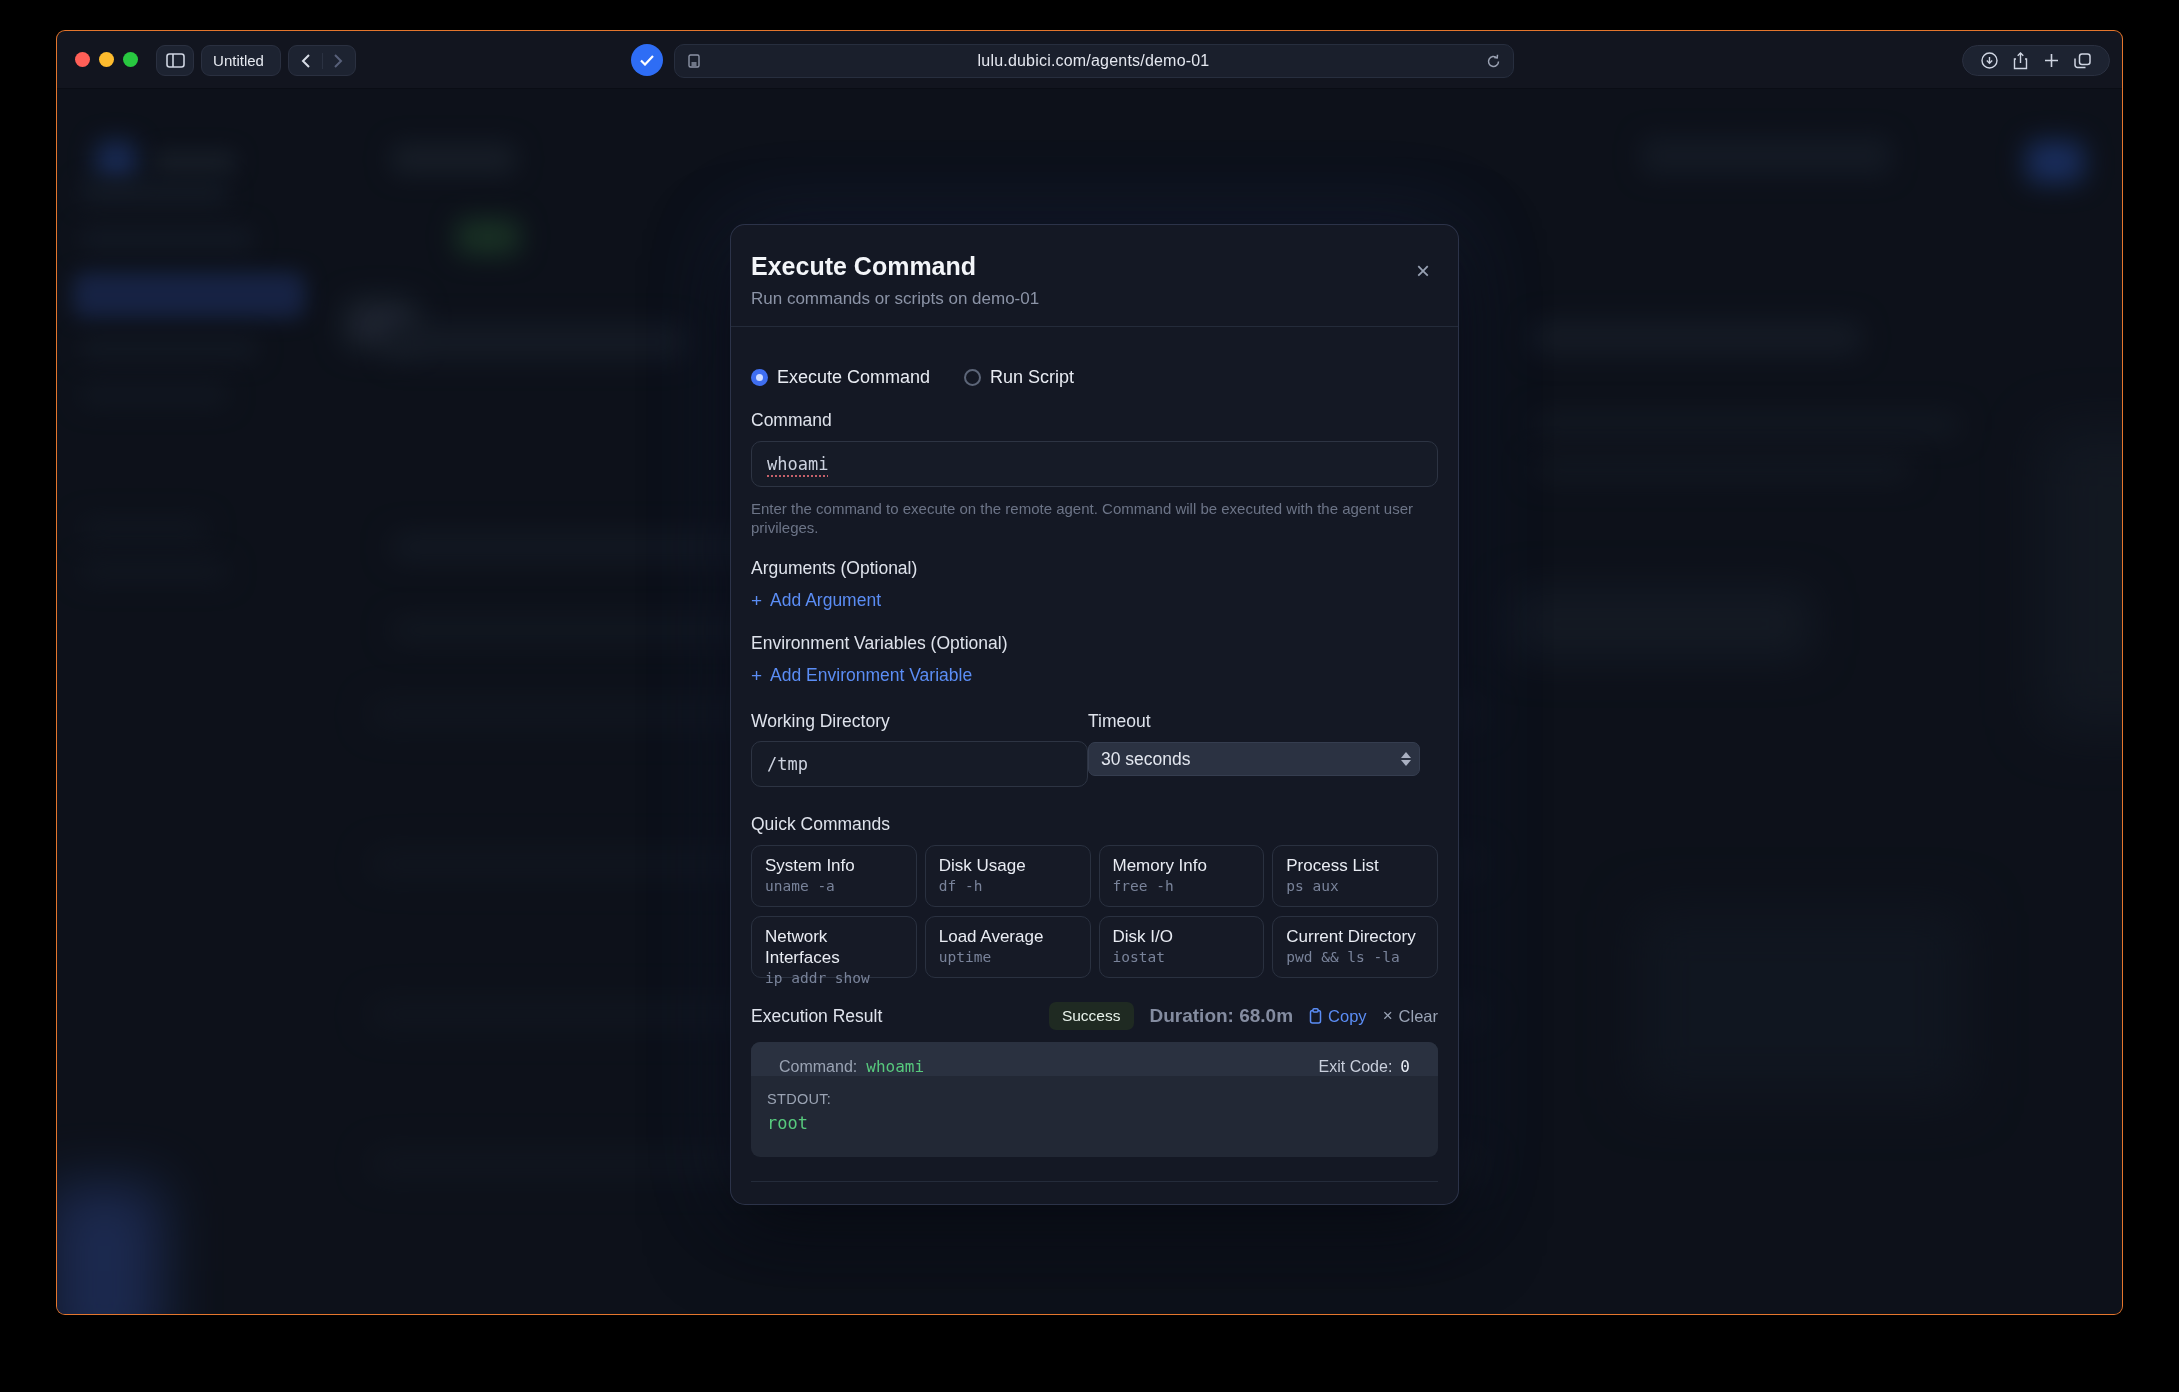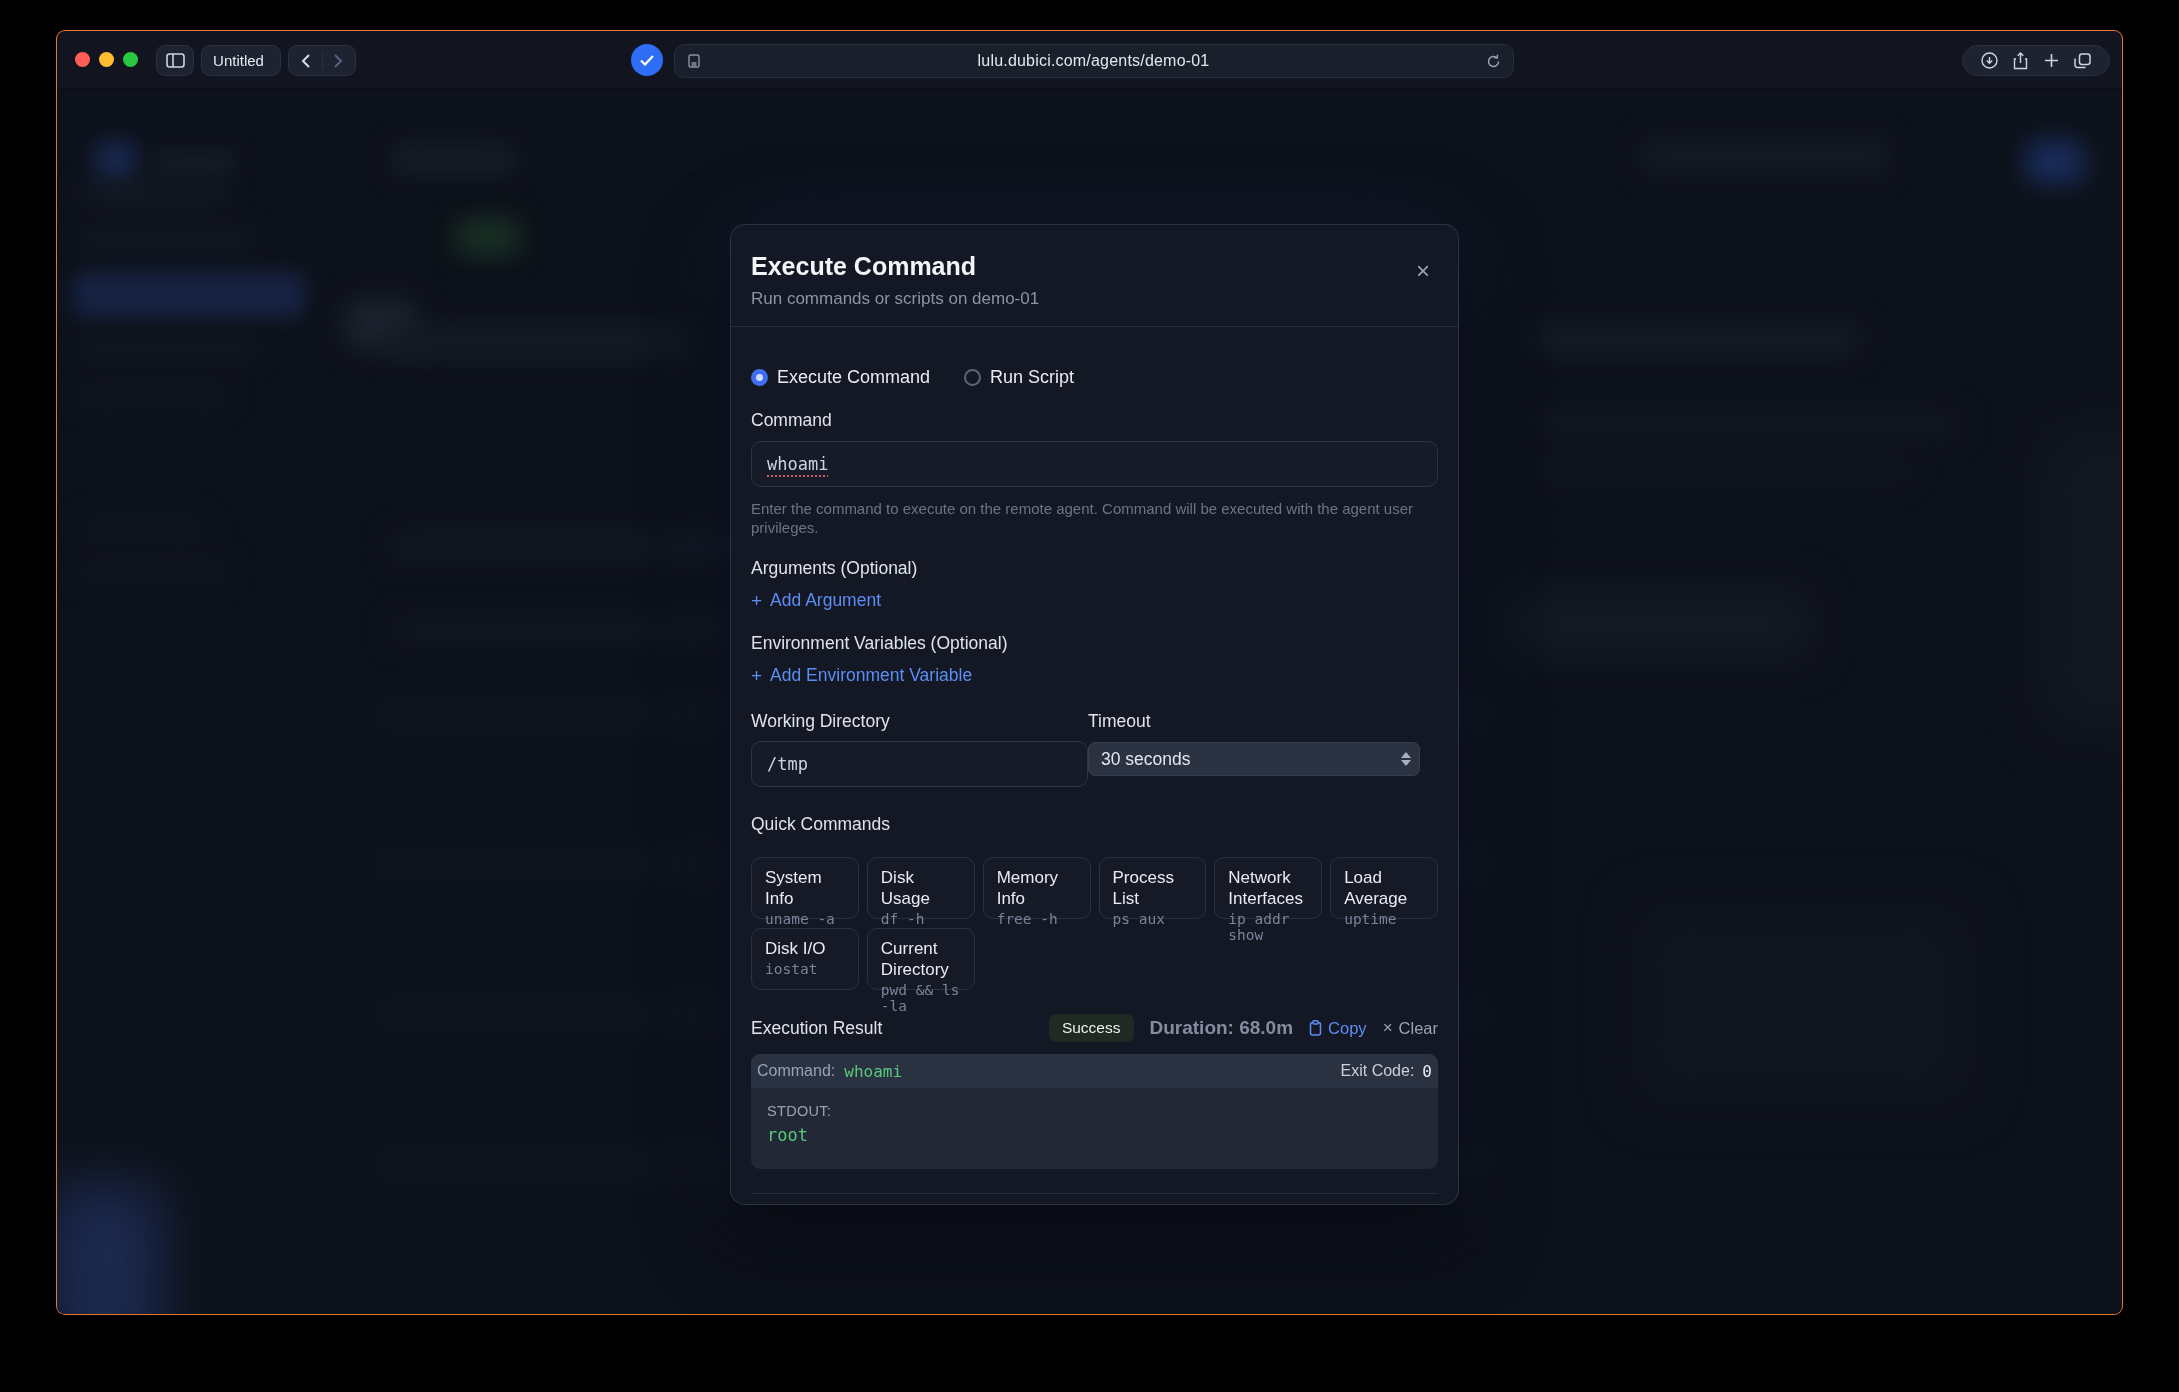--- a/index.html
+++ b/index.html
@@ -80,37 +80,37 @@
   .mac-select { margin-top:10px; width:100%; height:34px; background:#2b3242; border:1px solid #353d4f;
                 border-radius:7px; display:flex; align-items:center; padding:0 8px 0 12px;
                 font-size:17.5px; color:#e3e7ef; }
   .mac-select .sel-txt { flex:1; }
   .stepper { display:flex; flex-direction:column; gap:2px; align-items:center; }
   .tri-up { width:0; height:0; border-left:5px solid transparent; border-right:5px solid transparent;
             border-bottom:6px solid #aab1c2; }
   .tri-dn { width:0; height:0; border-left:5px solid transparent; border-right:5px solid transparent;
             border-top:6px solid #aab1c2; }
 
-  .qc-grid { margin-top:22px; display:grid; grid-template-columns:repeat(6,1fr); gap:9px 8px; }
+  .qc-grid { margin-top:10px; display:grid; grid-template-columns:repeat(4,1fr); gap:9px 8px; }
   .qc-card { height:62px; border:1px solid #2a3140; border-radius:10px; background:rgba(255,255,255,.012);
              padding:9px 13px; cursor:default; }
   .qc-title { font-size:17px; font-weight:500; color:#e9ecf3; line-height:21px; }
   .qc-cmd { margin-top:2px; font-family:"DejaVu Sans Mono", monospace; font-size:14.5px; color:#79839a; }
 
   .res-row { margin-top:24px; display:flex; align-items:center; }
   .res-label { font-size:17.5px; font-weight:500; color:#dfe3ec; flex:1; }
   .res-controls { display:flex; align-items:center; gap:16px; }
   .badge-success { background:#1f2a22; color:#e9f3ec; font-size:15.5px; padding:5px 13px; border-radius:7px; }
   .duration { font-size:19px; color:#848ca0;font-weight:bold; }
   .copy-link { display:flex; align-items:center; gap:6px; font-size:16.5px; color:#5b8df5; }
   .clear-link { display:flex; align-items:center; gap:6px; font-size:16.5px; color:#9aa3b5; }
   .clear-x { font-size:17px; }
 
   .res-box { margin-top:12px; background:#222835; border-radius:9px; overflow:hidden; }
-  .res-head { height:34px; background:#2a3140; display:flex; align-items:center; padding:0 6px;
+  .res-head { height:34px; background:#2a3140; display:flex; align-items:flex-end; padding:0 28px;
               font-size:16px; }
   .res-head .cmd-lbl { color:#9aa3b3; }
   .res-head .cmd-val { margin-left:9px; font-family:"DejaVu Sans Mono", monospace; color:#57c97d; }
   .res-head .spacer { flex:1; }
   .res-head .exit-lbl { color:#c9cfdc; }
   .res-head .exit-val { margin-left:8px; font-family:"DejaVu Sans Mono", monospace; color:#e8ecf4; }
   .res-body { padding:15px 16px 24px 16px; }
   .stdout-lbl { font-size:14.5px; color:#9aa3b3; letter-spacing:.3px; }
   .stdout-val { margin-top:6px; font-family:"DejaVu Sans Mono", monospace; font-size:17px; color:#57c97d; }
 

